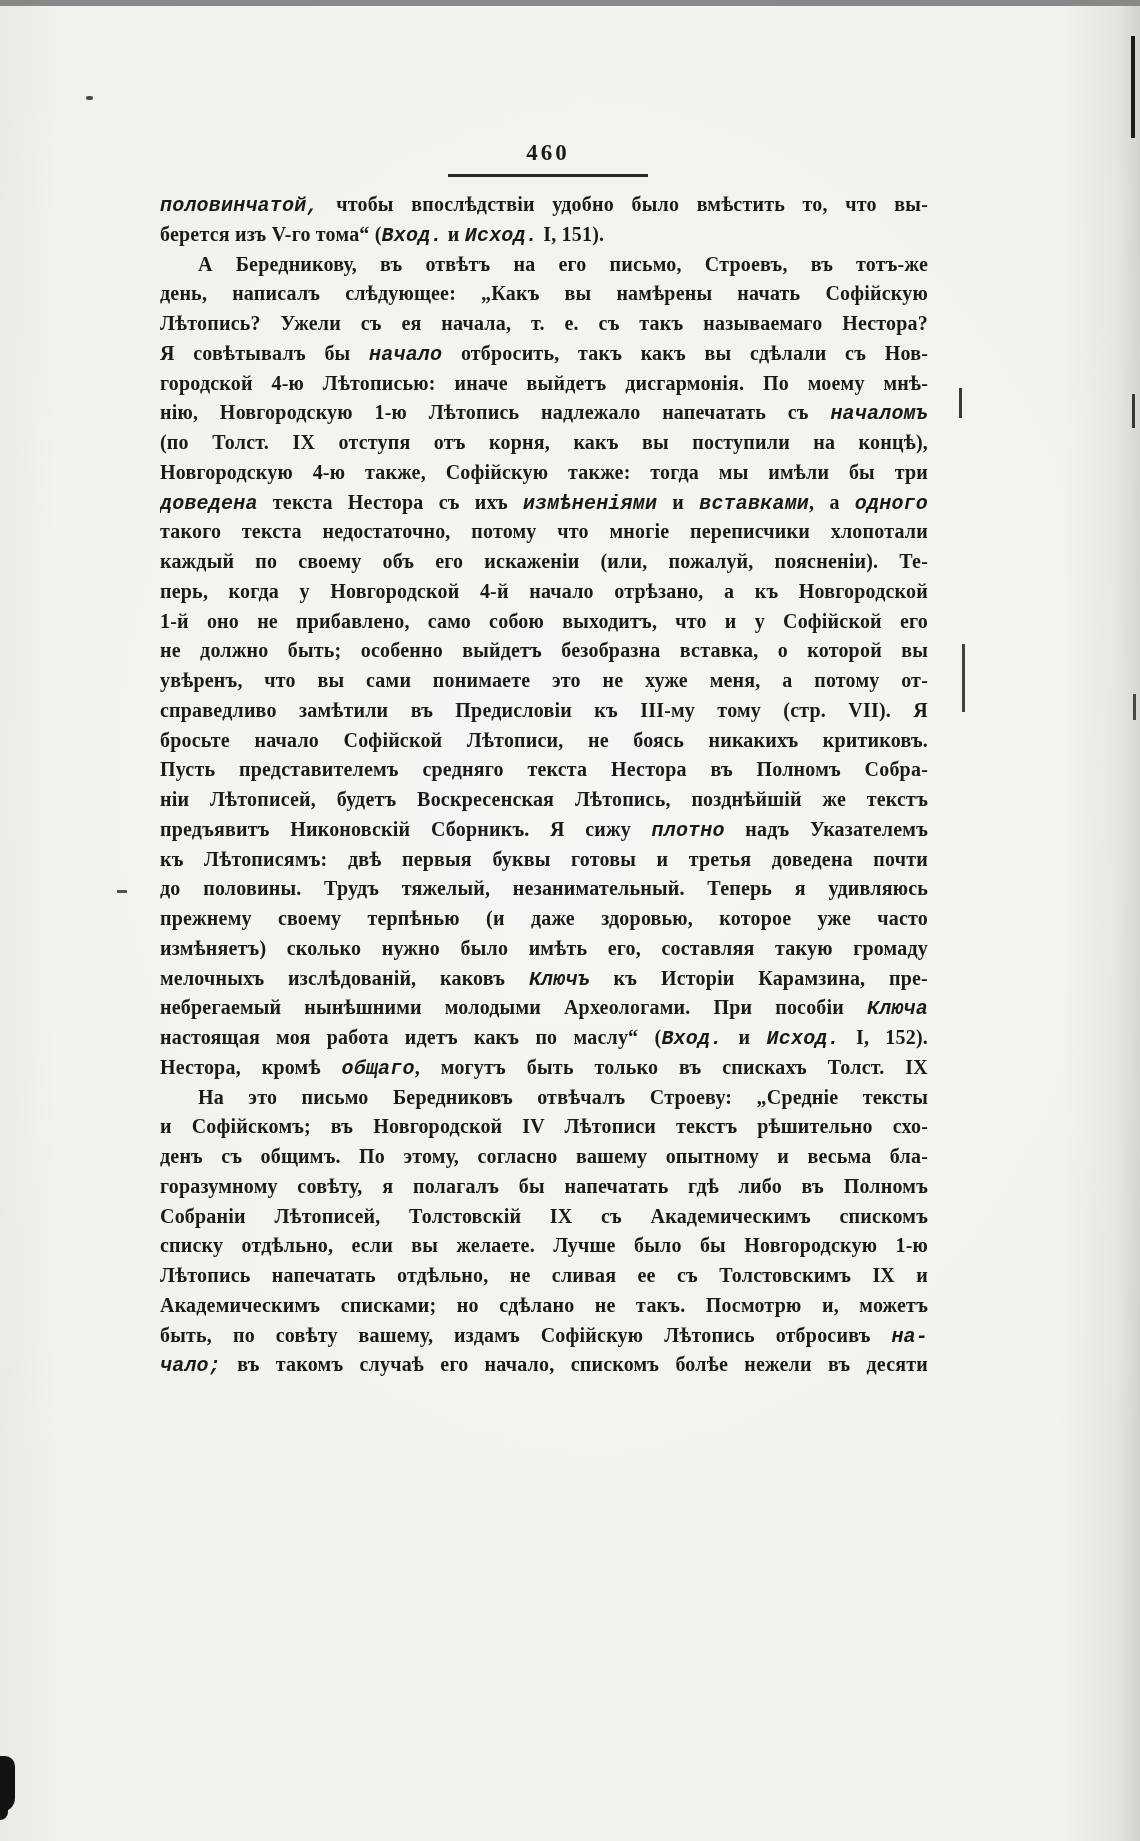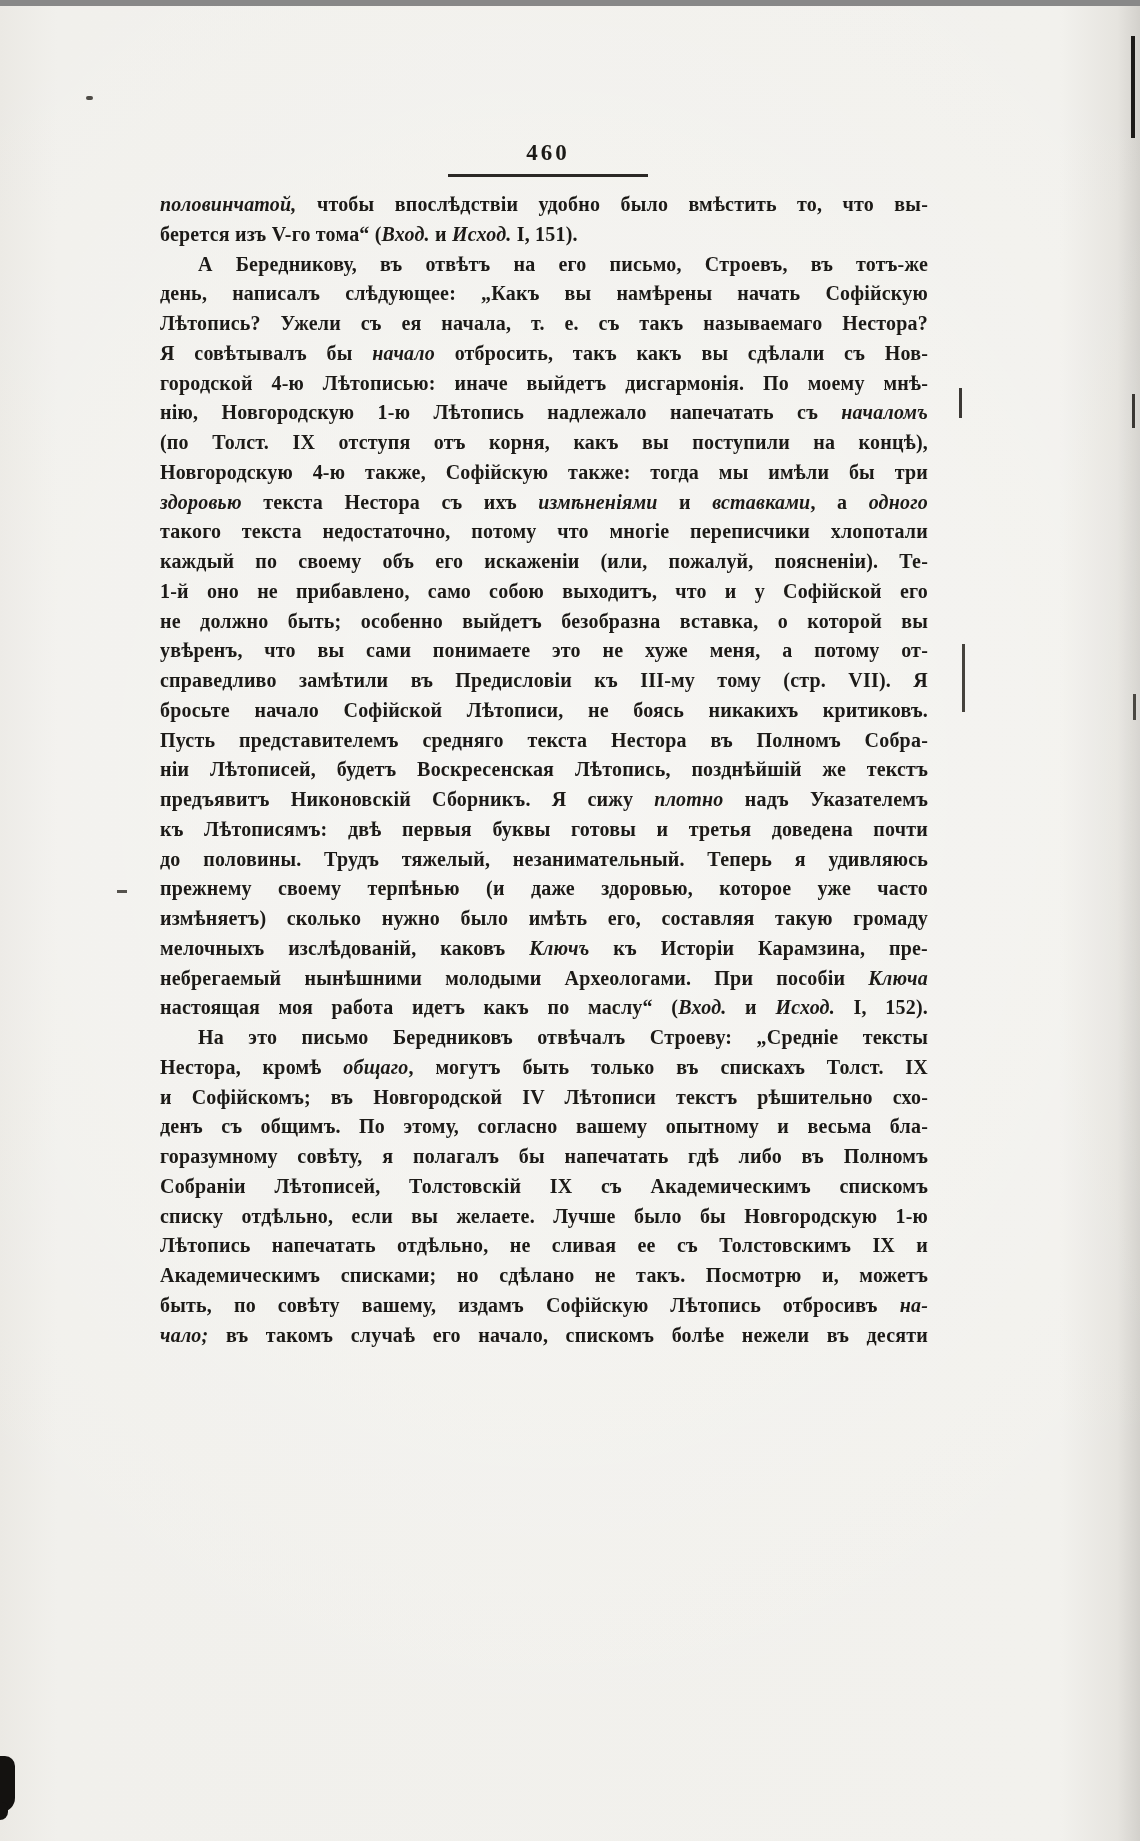--- a/index.html
+++ b/index.html
@@ -28,21 +28,21 @@
     letter-spacing:.2px;
   }
   .line{
     height:29.75px;overflow:hidden;
     text-align:justify;
     text-align-last:justify;
     white-space:normal;
   }
   .line.lastline{text-align-last:left;}
   .line.indent{text-indent:38px;}
-  .it{font-style:italic;}
+  .it{font-style:italic;font-family:Liberation Mono, monospace;}
   
   .art{position:absolute;background:#2a2725;}
   .art-edge-top{left:1131px;top:30px;width:4px;height:102px;background:#1d1b19;}
   .art-edge-mid1{left:1132px;top:388px;width:3px;height:34px;background:#3a3733;}
   .art-edge-mid2{left:1133px;top:688px;width:3px;height:26px;background:#4a4742;}
   .art-margin-mark1{left:959px;top:382px;width:3px;height:30px;background:#3c3935;}
   .art-margin-mark2{left:962px;top:638px;width:3px;height:68px;background:#45423d;}
   .art-left-dash{left:117px;top:884px;width:10px;height:3px;background:#55524d;}
   .art-top-speck{left:86px;top:90px;width:7px;height:4px;background:#4e4b46;border-radius:2px;}
   .art-blob{left:0;top:1750px;width:15px;height:56px;background:#141210;border-radius:0 10px 14px 0;}
@@ -59,40 +59,41 @@
       <div class="line"><span class="it">половинчатой,</span><span> чтобы впослѣдствіи удобно было вмѣстить то, что вы-</span></div>
       <div class="line lastline"><span>берется изъ V-го тома“ (</span><span class="it">Вход.</span><span> и </span><span class="it">Исход.</span><span> I, 151).</span></div>
       <div class="line indent"><span>А Бередникову, въ отвѣтъ на его письмо, Строевъ, въ тотъ-же</span></div>
       <div class="line"><span>день, написалъ слѣдующее: „Какъ вы намѣрены начать Софійскую</span></div>
       <div class="line"><span>Лѣтопись? Ужели съ ея начала, т. е. съ такъ называемаго Нестора?</span></div>
       <div class="line"><span>Я совѣтывалъ бы </span><span class="it">начало</span><span> отбросить, такъ какъ вы сдѣлали съ Нов-</span></div>
       <div class="line"><span>городской 4-ю Лѣтописью: иначе выйдетъ дисгармонія. По моему мнѣ-</span></div>
       <div class="line"><span>нію, Новгородскую 1-ю Лѣтопись надлежало напечатать съ </span><span class="it">началомъ</span></div>
       <div class="line"><span>(по Толст. IX отступя отъ корня, какъ вы поступили на концѣ),</span></div>
       <div class="line"><span>Новгородскую 4-ю также, Софійскую также: тогда мы имѣли бы три</span></div>
-      <div class="line"><span class="it">здоровью</span><span> текста Нестора съ ихъ </span><span class="it">измѣненіями</span><span> и </span><span class="it">вставками</span><span>, а </span><span class="it">одного</span></div>
+      <div class="line"><span class="it">доведена</span><span> текста Нестора съ ихъ </span><span class="it">измѣненіями</span><span> и </span><span class="it">вставками</span><span>, а </span><span class="it">одного</span></div>
       <div class="line"><span>такого текста недостаточно, потому что многіе переписчики хлопотали</span></div>
       <div class="line"><span>каждый по своему объ его искаженіи (или, пожалуй, поясненіи). Те-</span></div>
+      <div class="line"><span>перь, когда у Новгородской 4-й начало отрѣзано, а къ Новгородской</span></div>
       <div class="line"><span>1-й оно не прибавлено, само собою выходитъ, что и у Софійской его</span></div>
       <div class="line"><span>не должно быть; особенно выйдетъ безобразна вставка, о которой вы</span></div>
       <div class="line"><span>увѣренъ, что вы сами понимаете это не хуже меня, а потому от-</span></div>
       <div class="line"><span>справедливо замѣтили въ Предисловіи къ III-му тому (стр. VII). Я</span></div>
       <div class="line"><span>бросьте начало Софійской Лѣтописи, не боясь никакихъ критиковъ.</span></div>
       <div class="line"><span>Пусть представителемъ средняго текста Нестора въ Полномъ Собра-</span></div>
       <div class="line"><span>ніи Лѣтописей, будетъ Воскресенская Лѣтопись, позднѣйшій же текстъ</span></div>
       <div class="line"><span>предъявитъ Никоновскій Сборникъ. Я сижу </span><span class="it">плотно</span><span> надъ Указателемъ</span></div>
       <div class="line"><span>къ Лѣтописямъ: двѣ первыя буквы готовы и третья доведена почти</span></div>
       <div class="line"><span>до половины. Трудъ тяжелый, незанимательный. Теперь я удивляюсь</span></div>
       <div class="line"><span>прежнему своему терпѣнью (и даже здоровью, которое уже часто</span></div>
       <div class="line"><span>измѣняетъ) сколько нужно было имѣть его, составляя такую громаду</span></div>
       <div class="line"><span>мелочныхъ изслѣдованій, каковъ </span><span class="it">Ключъ</span><span> къ Исторіи Карамзина, пре-</span></div>
       <div class="line"><span>небрегаемый нынѣшними молодыми Археологами. При пособіи </span><span class="it">Ключа</span></div>
       <div class="line"><span>настоящая моя работа идетъ какъ по маслу“ (</span><span class="it">Вход.</span><span> и </span><span class="it">Исход.</span><span> I, 152).</span></div>
+      <div class="line"><span>Нестора, кромѣ </span><span class="it">общаго</span><span>, могутъ быть только въ спискахъ Толст. IX</span></div>
       <div class="line indent"><span>На это письмо Бередниковъ отвѣчалъ Строеву: „Средніе тексты</span></div>
-      <div class="line"><span>Нестора, кромѣ </span><span class="it">общаго</span><span>, могутъ быть только въ спискахъ Толст. IX</span></div>
       <div class="line"><span>и Софійскомъ; въ Новгородской IV Лѣтописи текстъ рѣшительно схо-</span></div>
       <div class="line"><span>денъ съ общимъ. По этому, согласно вашему опытному и весьма бла-</span></div>
       <div class="line"><span>горазумному совѣту, я полагалъ бы напечатать гдѣ либо въ Полномъ</span></div>
       <div class="line"><span>Собраніи Лѣтописей, Толстовскій IX съ Академическимъ спискомъ</span></div>
       <div class="line"><span>списку отдѣльно, если вы желаете. Лучше было бы Новгородскую 1-ю</span></div>
       <div class="line"><span>Лѣтопись напечатать отдѣльно, не сливая ее съ Толстовскимъ IX и</span></div>
       <div class="line"><span>Академическимъ списками; но сдѣлано не такъ. Посмотрю и, можетъ</span></div>
       <div class="line"><span>быть, по совѣту вашему, издамъ Софійскую Лѣтопись отбросивъ </span><span class="it">на-</span></div>
       <div class="line"><span class="it">чало;</span><span> въ такомъ случаѣ его начало, спискомъ болѣе нежели въ десяти</span></div>
     </div>

